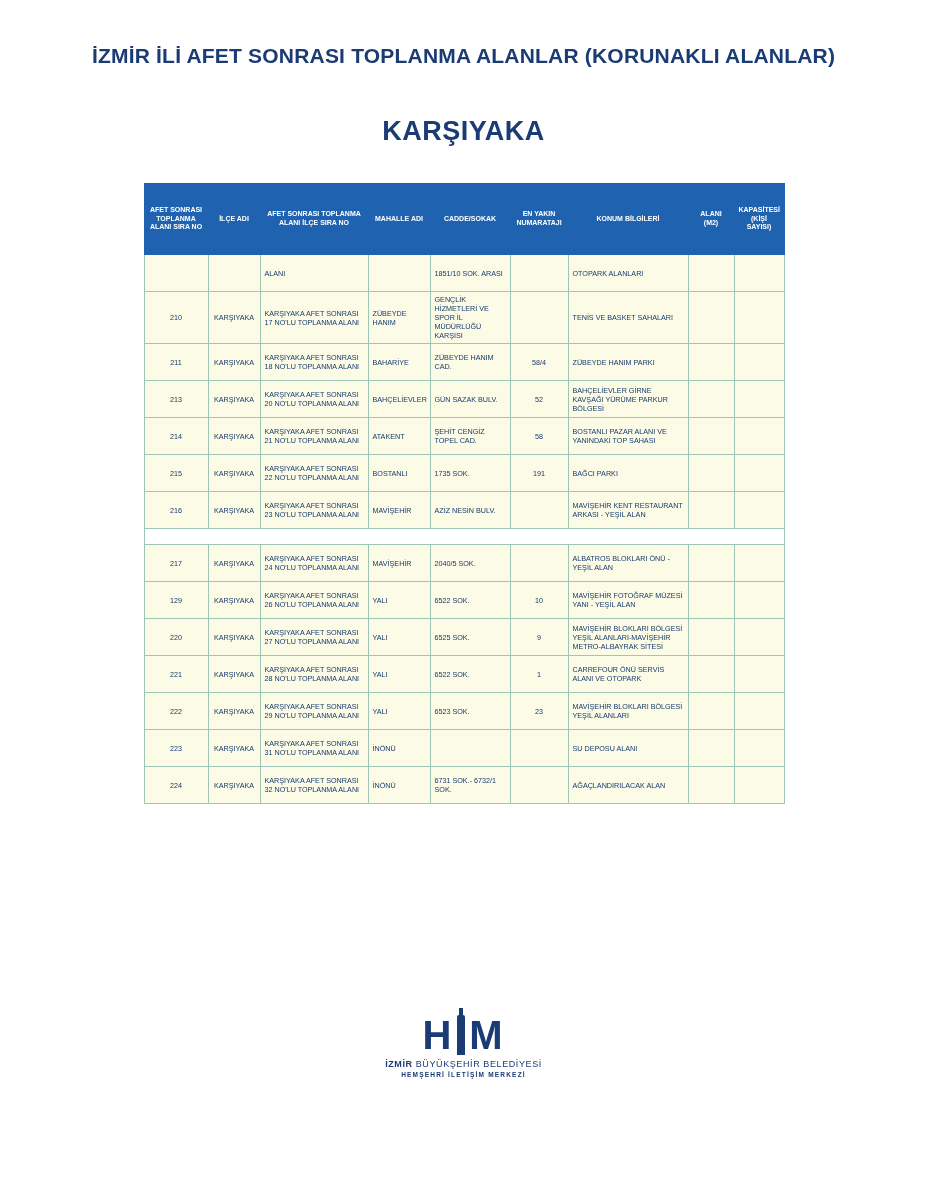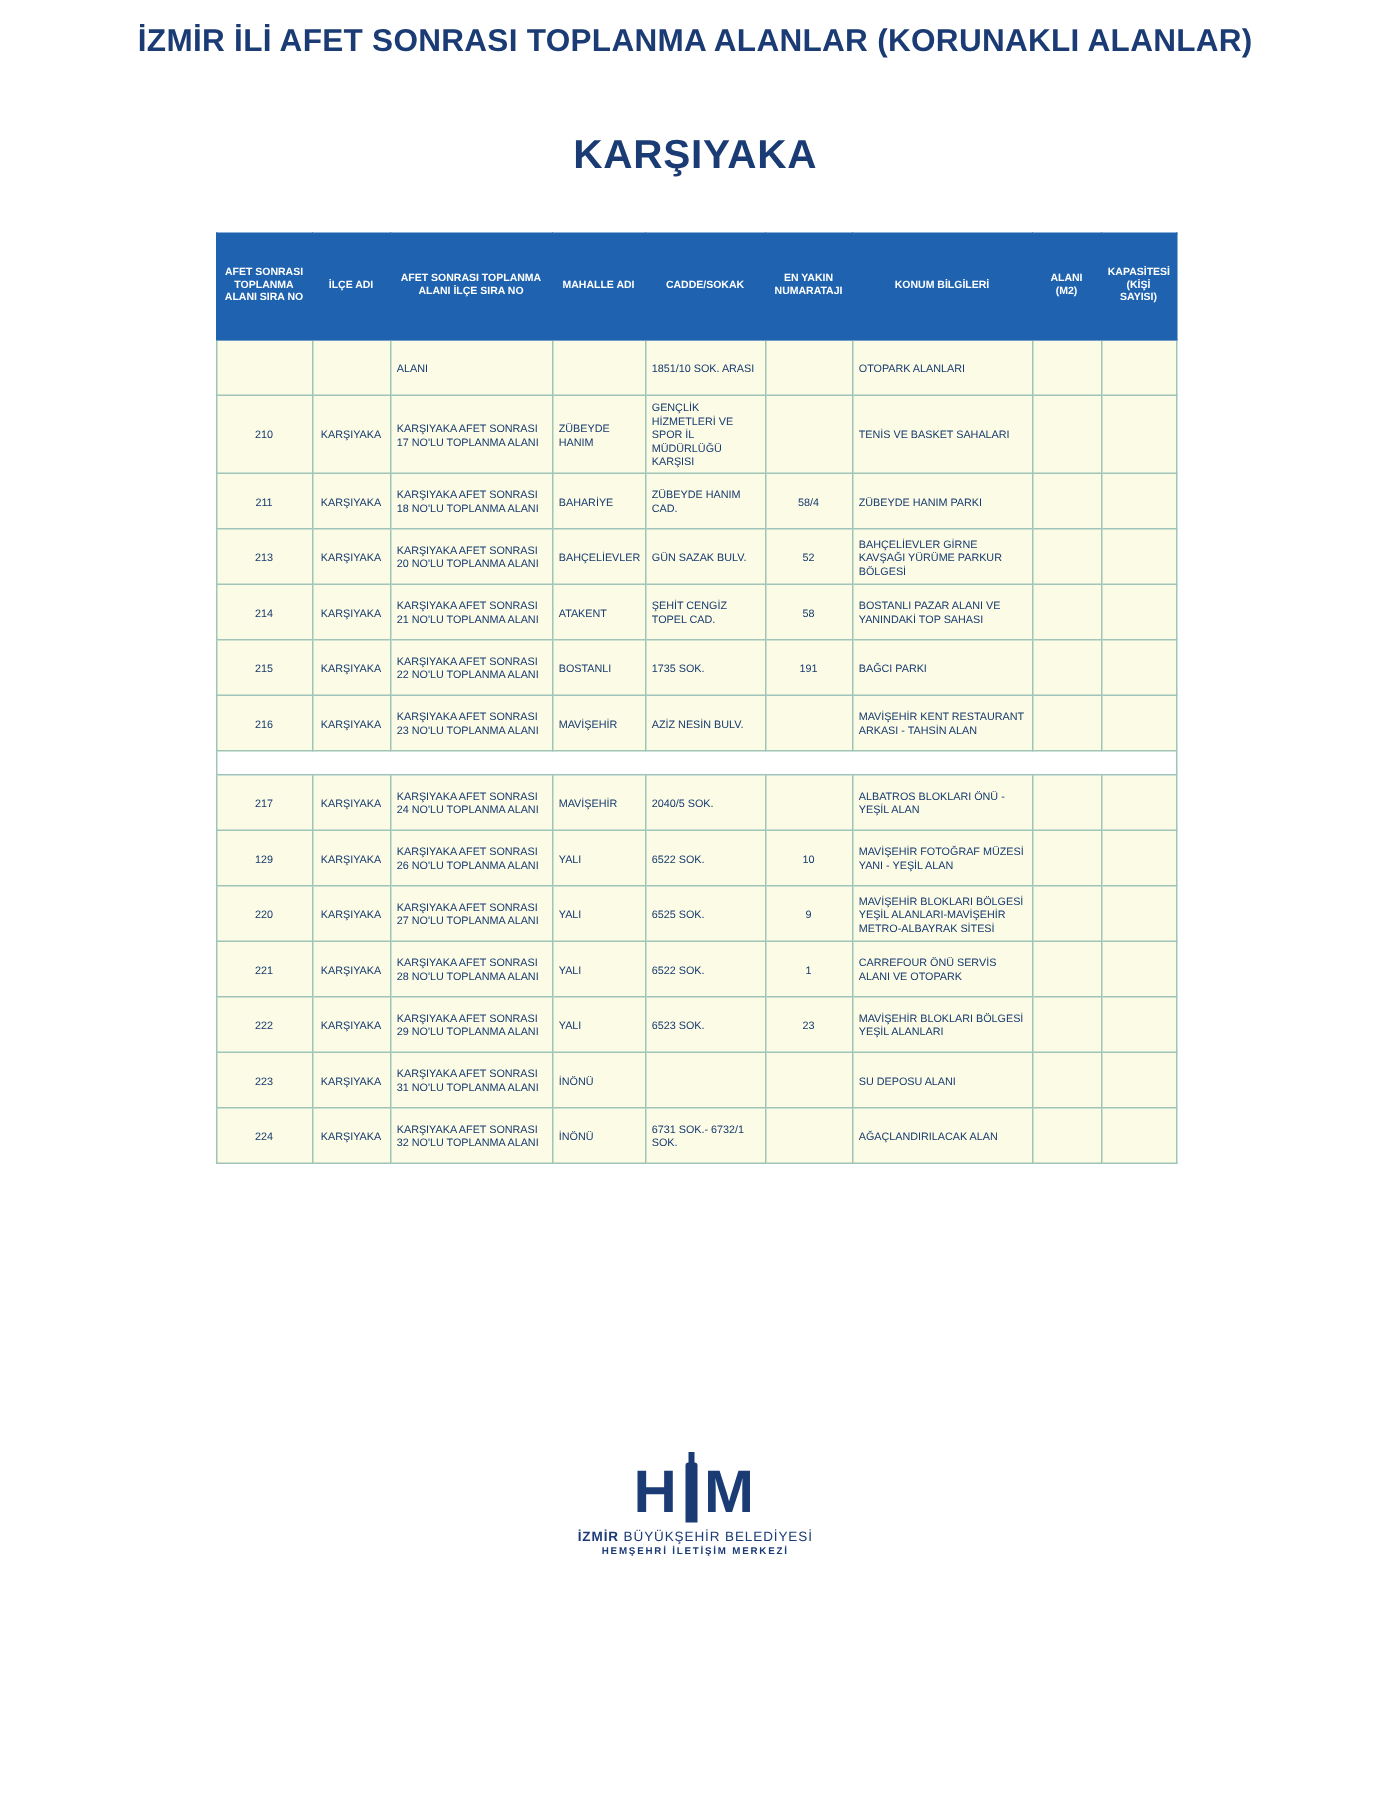--- a/index.html
+++ b/index.html
@@ -19,21 +19,21 @@
     width: 927px;
     height: 1200px;
     box-sizing: border-box;
   }
   .doc-title {
     text-align: center;
     font-size: 21px;
     font-weight: bold;
     color: #1b3b75;
     letter-spacing: 0.2px;
-    padding-top: 16px;
+    padding-top: 44px;
   }
   .district-title {
     text-align: center;
     font-size: 27px;
     font-weight: bold;
     color: #1b3b75;
     padding-top: 48px;
     letter-spacing: 0.5px;
   }
   .table-wrap {
@@ -86,21 +86,21 @@
   .gap-row td {
     border: none;
     background: #ffffff;
     height: 9px;
     padding: 0;
   }
   .footer-logo {
     position: absolute;
     left: 0;
     right: 0;
-    top: 975px;
+    top: 1015px;
     text-align: center;
   }
   .logo-mark {
     font-size: 40px;
     font-weight: bold;
     color: #1b3b75;
     letter-spacing: 2px;
     line-height: 1;
     display: inline-block;
     position: relative;
@@ -260,21 +260,21 @@
           <td class="c"></td>
           <td class="c"></td>
         </tr>
         <tr>
           <td class="c">216</td>
           <td class="c">KARŞIYAKA</td>
           <td class="l">KARŞIYAKA AFET SONRASI 23 NO'LU TOPLANMA ALANI</td>
           <td class="l">MAVİŞEHİR</td>
           <td class="l">AZİZ NESİN BULV.</td>
           <td class="c"></td>
-          <td class="l">MAVİŞEHİR KENT RESTAURANT ARKASI - TAHSİN ALAN</td>
+          <td class="l">MAVİŞEHİR KENT RESTAURANT ARKASI - YEŞİL ALAN</td>
           <td class="c"></td>
           <td class="c"></td>
         </tr>
         <tr class="gap-row">
           <td colspan="9"></td>
         </tr>
       </tbody>
       <tbody>
         <tr>
           <td class="c">217</td>

